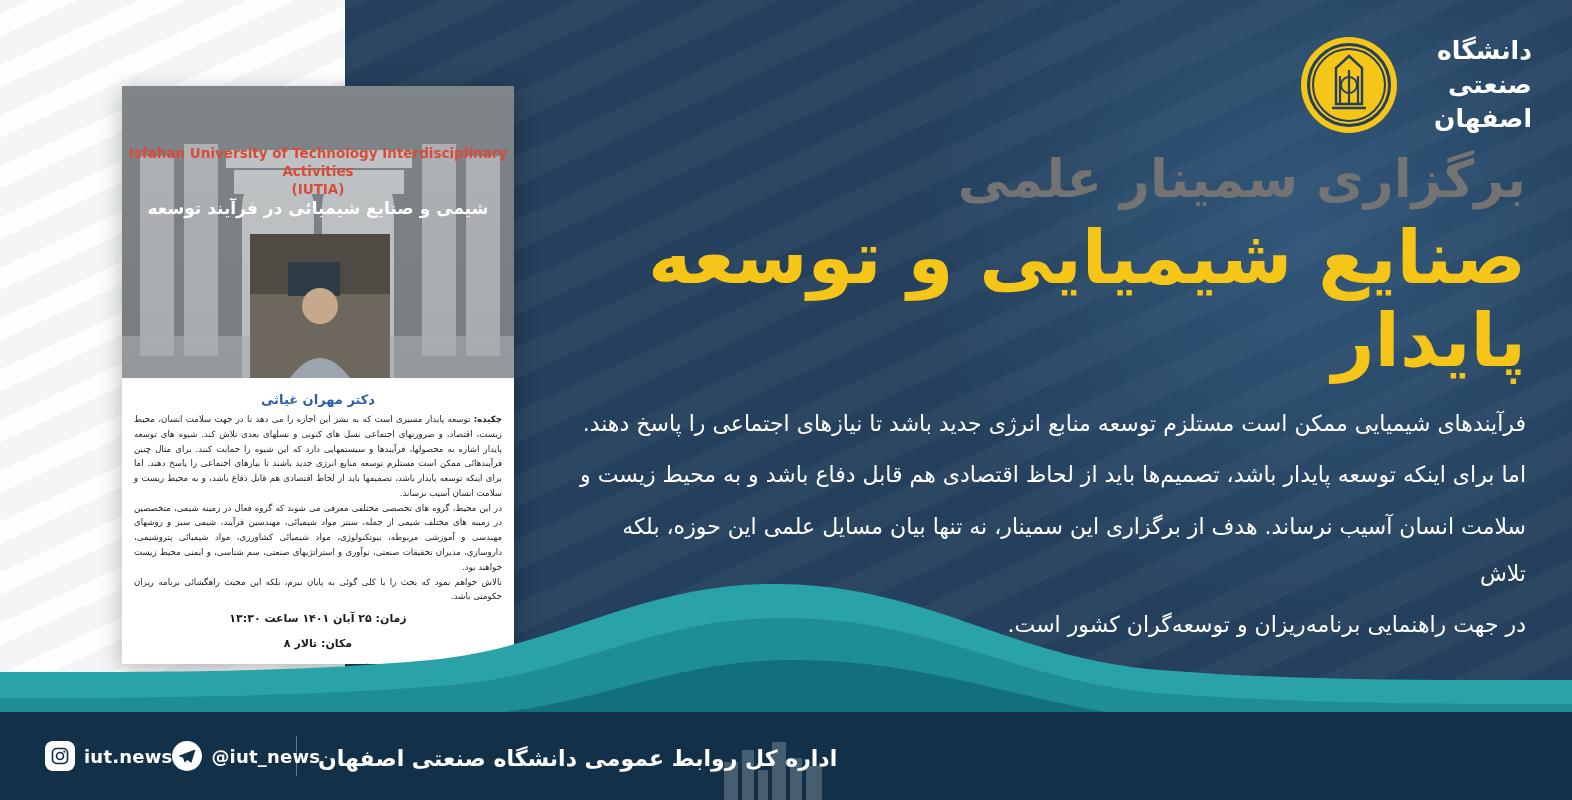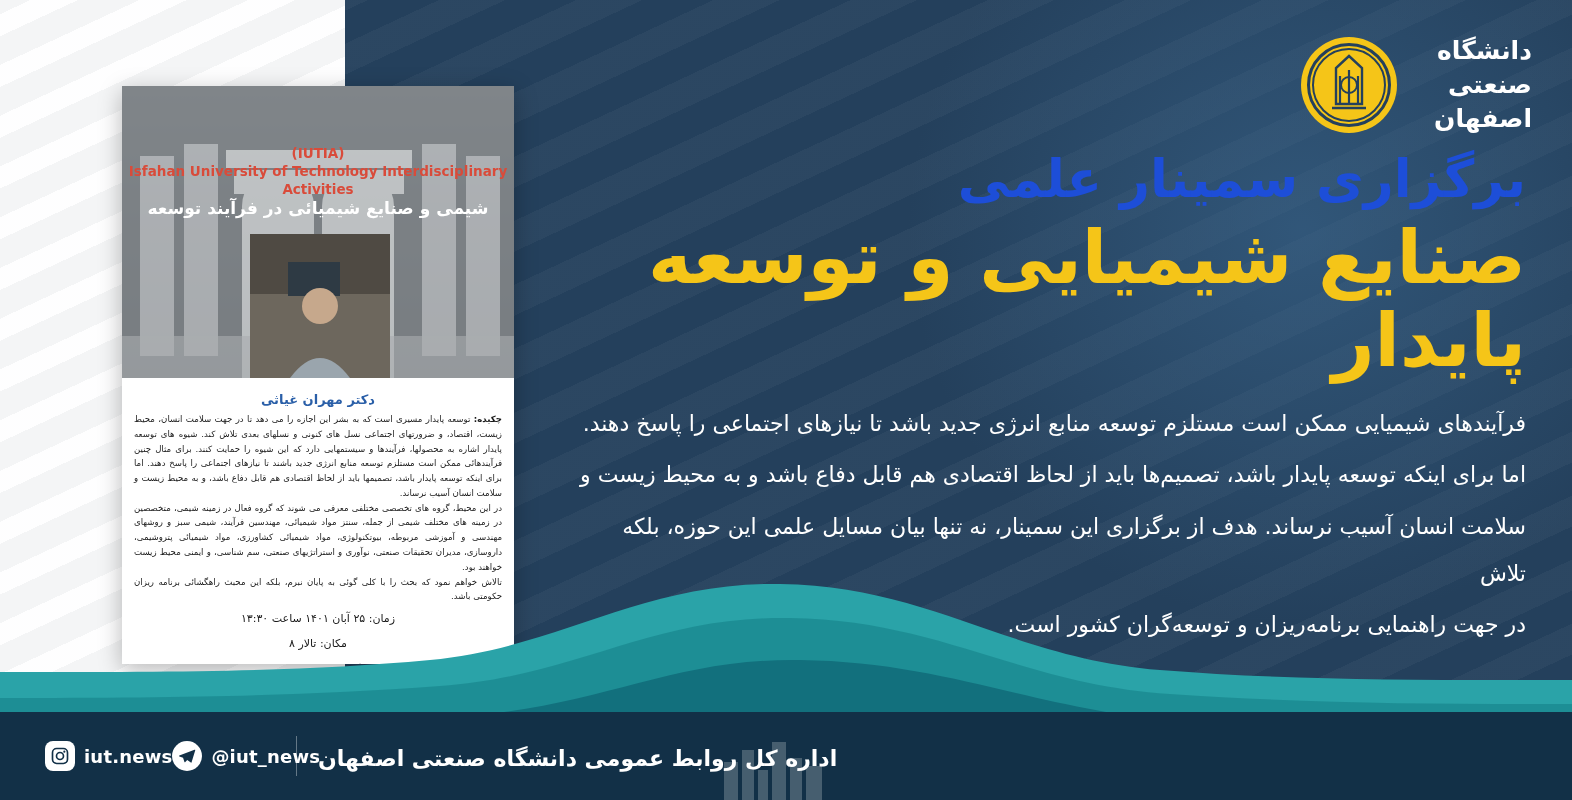--- a/index.html
+++ b/index.html
@@ -71,21 +71,21 @@
   }
   .footer .skyline{
     position:absolute;left:720px;bottom:0;height:68px;width:110px;opacity:.22;
   }
 
   
   .headline{
     position:absolute;right:46px;top:150px;width:880px;text-align:right;direction:rtl;
   }
   .h-line1{
-    color:#1d4ed8;font-size:52px;font-weight:bold;line-height:1.15;
+    color:#737373;font-size:52px;font-weight:bold;line-height:1.15;
     letter-spacing:-1px;margin:0 0 6px 0;
   }
   .h-line2{
     color:#f5c518;font-size:74px;font-weight:bold;line-height:1.12;
     letter-spacing:-2px;margin:0;
   }
   .body-copy{
     position:absolute;right:46px;top:400px;width:950px;text-align:right;direction:rtl;
     color:#ffffff;font-size:22px;line-height:2.15;font-weight:400;
   }
@@ -141,21 +141,21 @@
   }
   .poster-body{
     position:relative;padding:12px 12px 10px 12px;direction:rtl;text-align:justify;
     color:#1a1a1a;
   }
   .speaker-name{
     text-align:center;color:#2a5fa8;font-size:13px;font-weight:bold;margin:2px 0 5px 0;
   }
   .abstract{font-size:8.6px;line-height:1.72;text-align:justify;}
   .abstract b{font-weight:bold;}
-  .poster-meta{text-align:center;font-size:11px;line-height:1.7;margin-top:6px;font-weight:normal;}
+  .poster-meta{text-align:center;font-size:11px;line-height:1.7;margin-top:6px;font-weight:bold;}
 </style>
 </head>
 <body>
 
 <div class="canvas">
 
   <div class="left-panel">
     <div class="stripes"></div>
   </div>
 
@@ -209,22 +209,22 @@
           <path d="M120 292 V120 a36 36 0 0 1 72 0 V292 Z"></path>
           <path d="M200 292 V120 a36 36 0 0 1 72 0 V292 Z"></path>
           <rect x="112" y="84" width="170" height="24"></rect>
           <rect x="104" y="64" width="186" height="18"></rect>
         </g>
         <g fill="#b7babc" opacity=".6">
           <rect x="0" y="250" width="392" height="42"></rect>
         </g>
       </svg>
       <div class="poster-title-en">
+        <div>Isfahan University of Technology Interdisciplinary Activities</div>
         <div>(IUTIA)</div>
-        <div>Isfahan University of Technology Interdisciplinary Activities</div>
       </div>
       <div class="poster-title-fa">شیمی و صنایع شیمیائی در فرآیند توسعه</div>
       <div class="speaker-photo">
         <svg viewBox="0 0 140 144" xmlns="http://www.w3.org/2000/svg" aria-hidden="true">
           <rect width="140" height="144" fill="#6d675d"></rect>
           <rect x="0" y="0" width="140" height="60" fill="#4f4a43"></rect>
           <rect x="38" y="28" width="52" height="34" fill="#2e3a44"></rect>
           <circle cx="70" cy="72" r="18" fill="#c6a88c"></circle>
           <path d="M40 144 q30 -40 60 0 Z" fill="#9aa5ad"></path>
         </svg>

